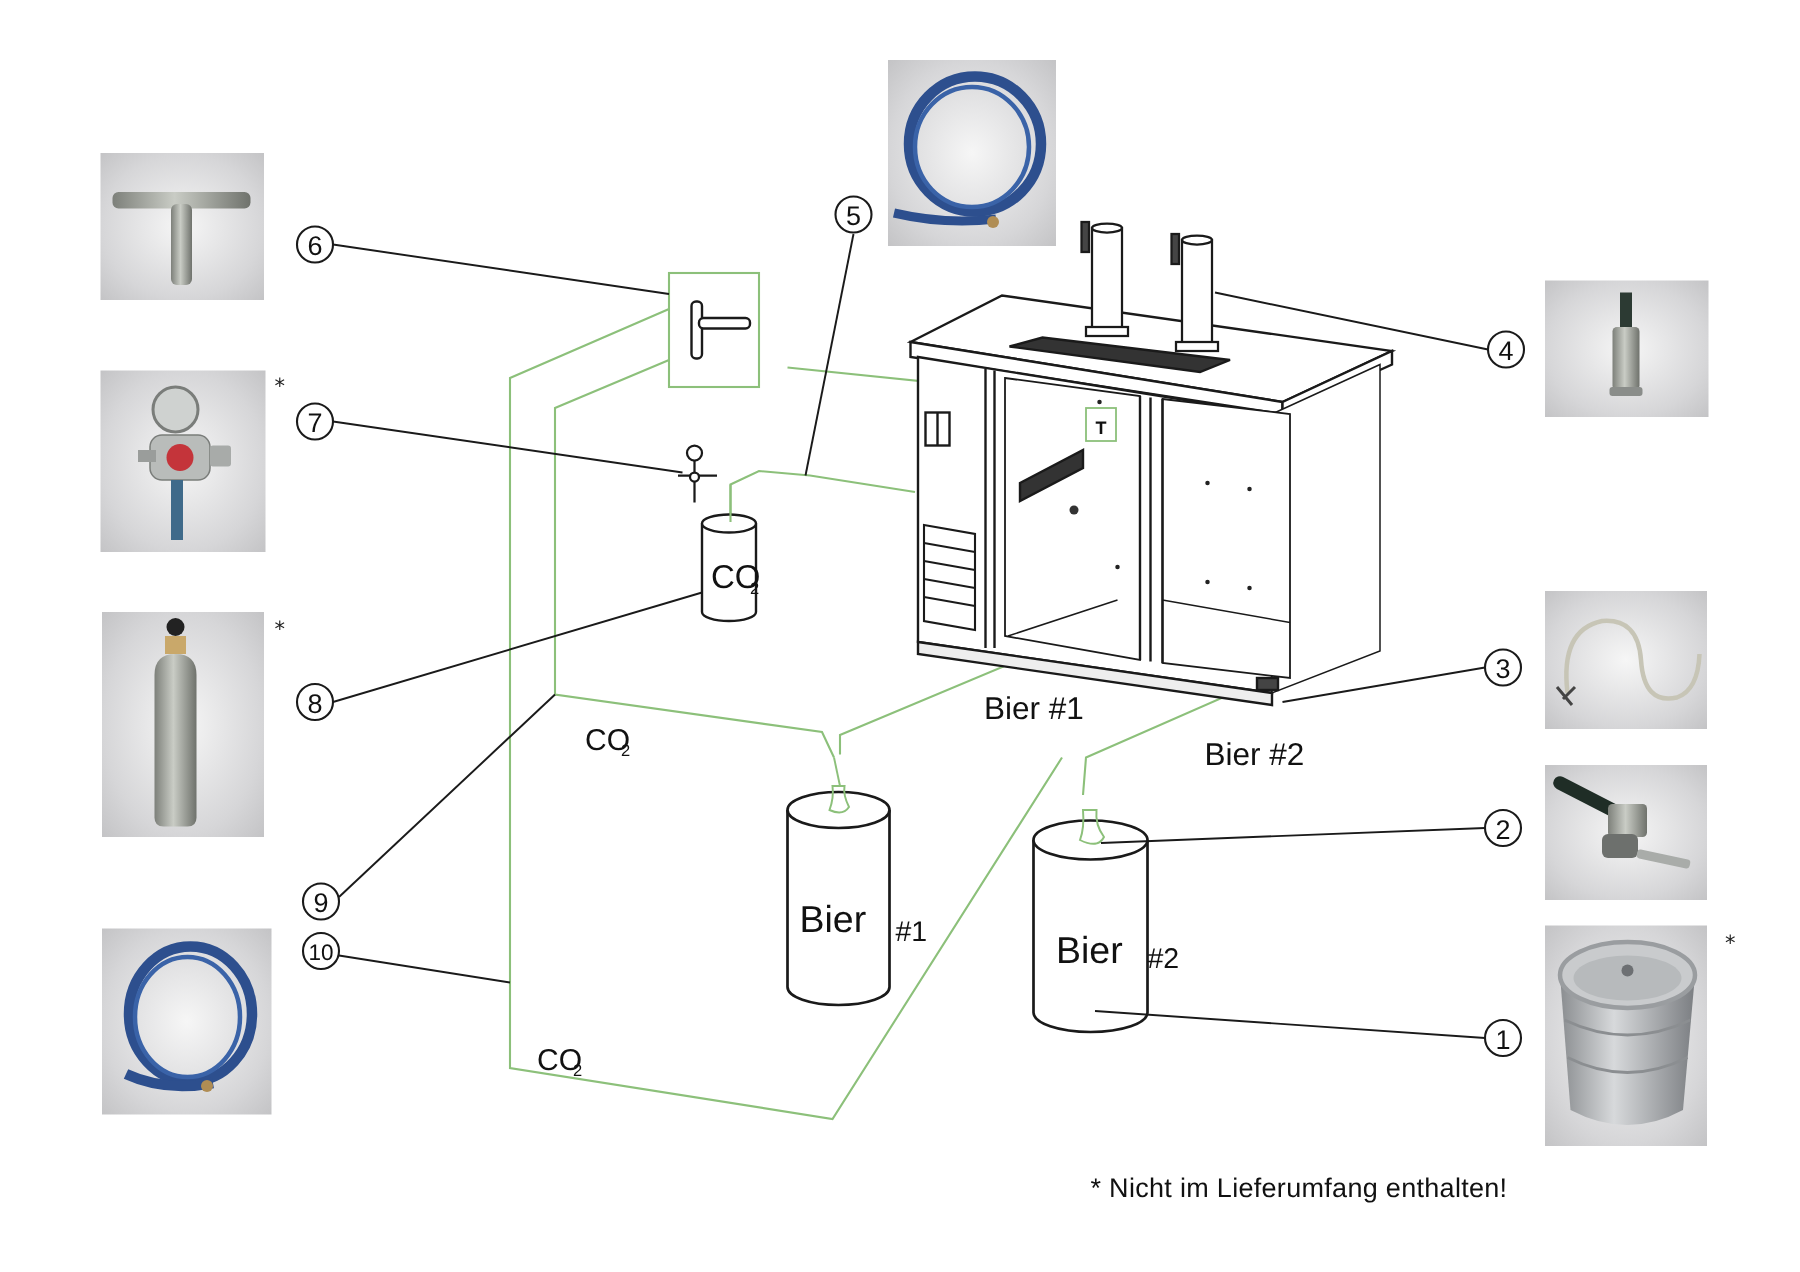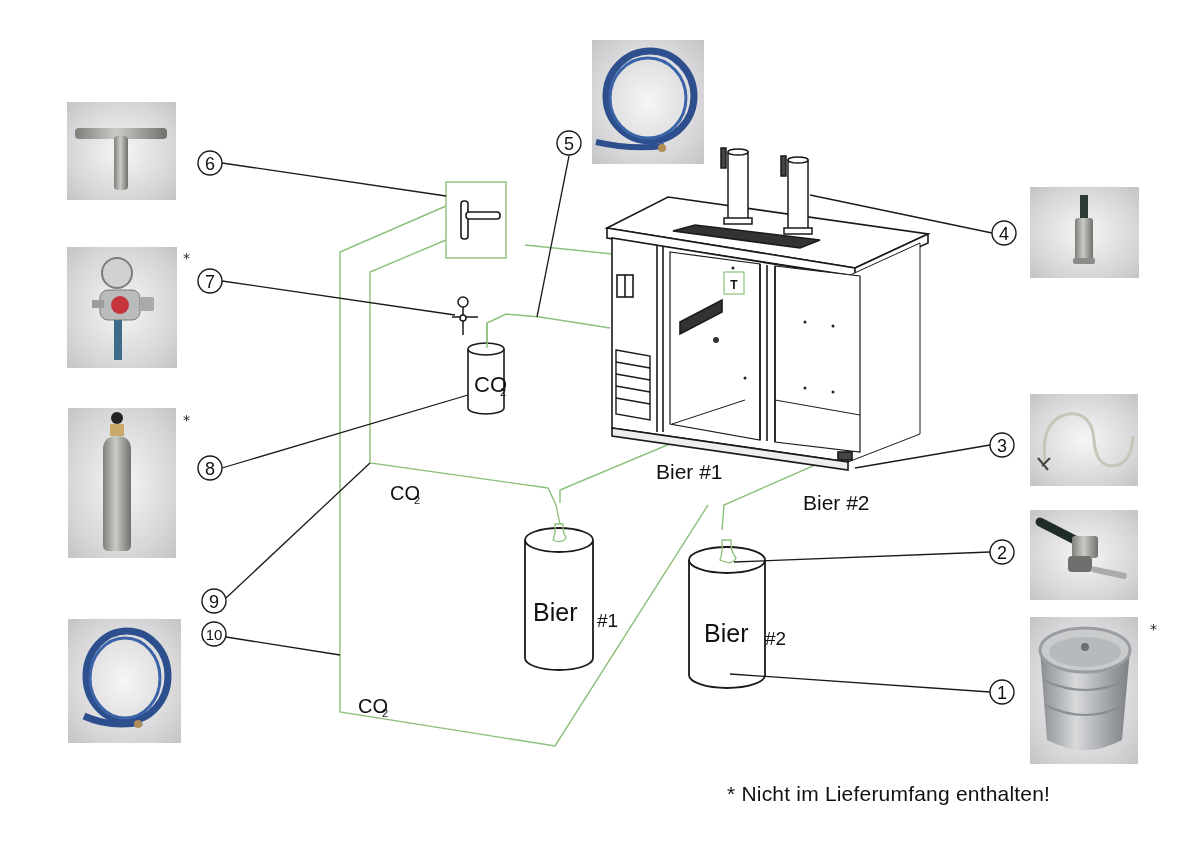--- a/index.html
+++ b/index.html
@@ -1,19 +1,19 @@
 <!DOCTYPE html>
 <html><head>
 <meta charset="utf-8">
 <style>
   html, body { margin:0; padding:0; background:#ffffff; }
   body { width:1200px; height:848px; position:relative; overflow:hidden; font-family:"Liberation Sans", sans-serif; }
   #stage { position:absolute; left:0; top:0; width:1200px; height:848px; }
   .star { position:absolute; font-size:14px; color:#222; font-family:"DejaVu Sans", sans-serif; }
-  .footnote { position:absolute; left:727px; top:782px; font-size:21px; color:#111; font-family:"Liberation Sans", sans-serif; letter-spacing:0.2px; }
+  .footnote { position:absolute; left:727px; top:782px; font-size:18px; color:#111; font-family:"Liberation Sans", sans-serif; letter-spacing:0.2px; }
   svg text { font-family:"Liberation Sans", sans-serif; }
 </style>
 </head>
 <body>
 
 <div id="stage">
 <svg width="1200" height="848" viewBox="0 0 1200 848" xmlns="http://www.w3.org/2000/svg">
   <defs>
     <radialGradient id="pbg" cx="50%" cy="50%" r="70%">
       <stop offset="0%" stop-color="#f6f6f6"></stop>

